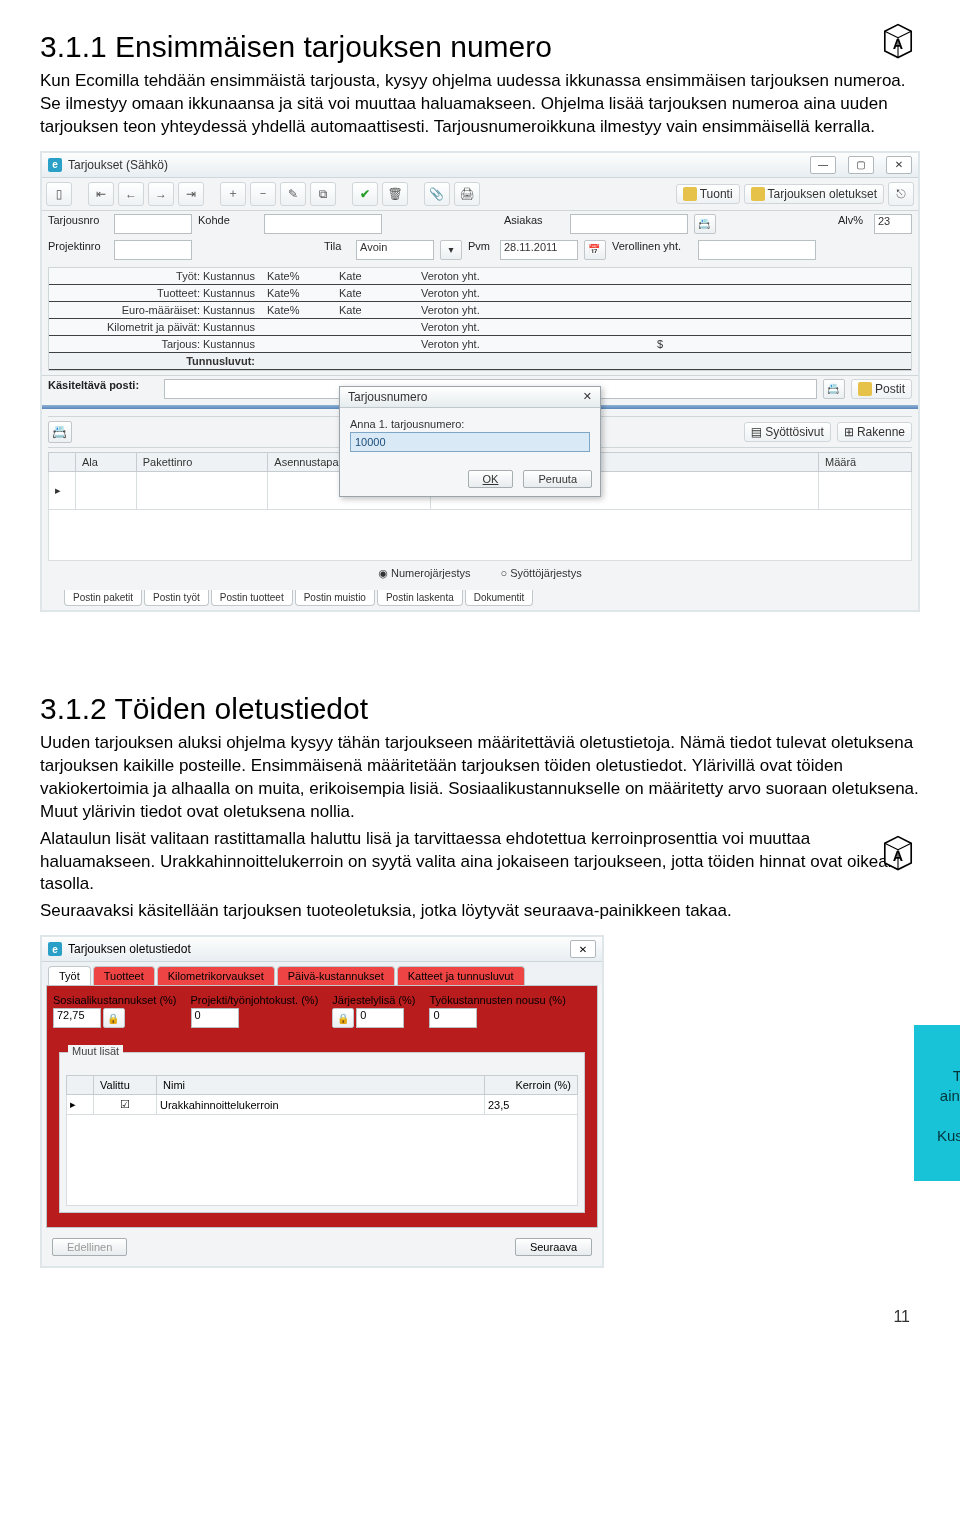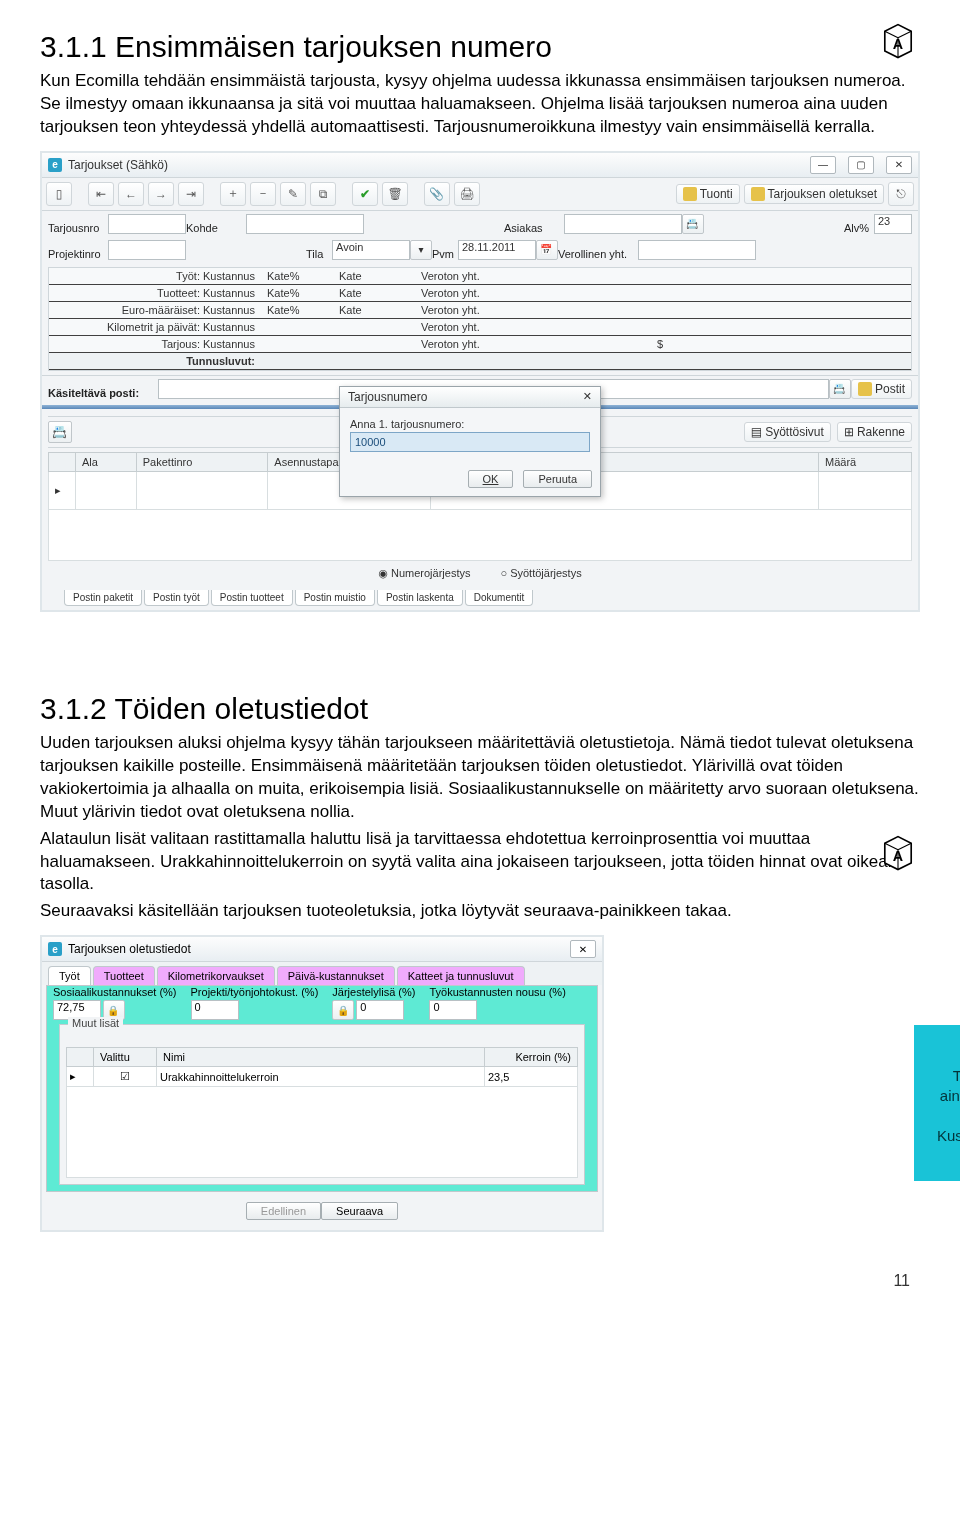--- a/index.html
+++ b/index.html
@@ -19,21 +19,21 @@
 
   .toolbar{display:flex;gap:4px;padding:4px;border-bottom:1px solid #cfd6da;align-items:center}
   .tbtn{width:24px;height:22px;border:1px solid #d0d6da;background:linear-gradient(#fff,#eef2f4);border-radius:3px;display:flex;align-items:center;justify-content:center;font-size:12px;color:#555}
   .tbtn.green{color:#2a9d2a;font-weight:bold}
   .tbtn.trash{color:#555}
   .tsep{width:8px}
   .tlink{display:flex;align-items:center;gap:3px;padding:2px 6px;border:1px solid #d0d6da;background:linear-gradient(#fff,#eef2f4);border-radius:3px}
   .tlink .ico{width:14px;height:14px;background:#e6c24a;border-radius:2px}
   .spacer{flex:1}
 
-  .formrow{display:flex;padding:3px 6px;align-items:flex-end;flex-wrap:wrap}
+  .formrow{display:flex;gap:6px;padding:3px 6px;align-items:flex-start;flex-wrap:wrap}
   .lbl{font-size:11px;color:#222;min-width:60px}
   .inp{background:#fff;border:1px solid #b8c0c4;height:18px;padding:0 3px;font-size:11px}
   .inp.w40{width:40px}.inp.w70{width:70px}.inp.w110{width:110px}.inp.w30{width:30px}
   .smb{width:20px;height:18px;border:1px solid #c0c6ca;background:linear-gradient(#fff,#ecf0f2);border-radius:2px;display:inline-flex;align-items:center;justify-content:center;font-size:10px}
 
   .grid-box{border:1px solid #cfd6da;margin:4px 6px;background:#f7f9fa}
   .grid-r{display:flex;border-bottom:1px solid #404040;font-size:11px}
   .grid-r>div{padding:2px 6px}
   .gl{width:200px;text-align:right;color:#333}
   .gc{width:60px}
@@ -60,21 +60,21 @@
   table.data td{border:1px solid #d8dee0;padding:12px 6px}
 
   .radio-row{display:flex;justify-content:center;gap:30px;padding:6px;font-size:11px}
   .tabs-bot{display:flex;gap:2px;padding:0 22px 4px}
   .tab{background:#fff;border:1px solid #c0c8cc;border-top:none;border-radius:0 0 4px 4px;padding:2px 8px;font-size:10px}
 
   
   .appwin2{border:2px solid #dfe6ea;background:#f2f4f6;margin-top:12px;font-size:12px;position:relative;width:560px}
   .tabs-top{display:flex;gap:2px;padding:4px 6px 0;background:#eef2f4}
   .ttab{background:#fff;border:1px solid #c0c8cc;border-bottom:none;border-radius:4px 4px 0 0;padding:3px 10px;font-size:11px}
-  .ttab.inactive{background:#f0abfc}
+  .ttab.inactive{background:#ef4444}
   .fieldset{border:1px solid #c4ccd0;margin:6px;padding:18px 6px 6px;position:relative;background:#f2f4f6}
   .legend{position:absolute;top:-8px;left:8px;background:#f2f4f6;padding:0 4px;font-size:11px;color:#444}
   .frow{display:flex;gap:14px;font-size:11px;align-items:flex-end;flex-wrap:wrap}
   .fcol{display:flex;flex-direction:column;gap:2px}
 
   .note{position:absolute;right:-330px;top:90px;width:300px;background:#19c3d7;padding:14px 18px;font-size:15px;color:#03343a;text-align:center;line-height:1.35}
   .note .ntitle{font-weight:bold;text-decoration:underline;margin-bottom:6px}
 
   .pagenum{text-align:right;font-size:16px;padding:20px 50px 30px 0;color:#333}
 </style>
@@ -322,21 +322,21 @@
             <span>✕</span>
           </div>
       </div>
       <div class="tabs-top">
         <div class="ttab">Työt</div>
         <div class="ttab inactive">Tuotteet</div>
         <div class="ttab inactive">Kilometrikorvaukset</div>
         <div class="ttab inactive">Päivä-kustannukset</div>
         <div class="ttab inactive">Katteet ja tunnusluvut</div>
       </div>
-      <div style="background:#5eead4;border:1px solid #c0c8cc;margin:0 4px;padding:0 6px">
+      <div style="background:#b91c1c;border:1px solid #c0c8cc;margin:0 4px;padding:8px 6px">
         <div class="frow">
           <div class="fcol">
               <span>Sosiaalikustannukset (%)</span>
               <div style="display:flex;gap:2px">
                 <span class="inp w40">72,75</span>
                 <span class="smb">🔒</span>
               </div>
             </div>
           <div class="fcol">
               <span>Projekti/työnjohtokust. (%)</span>
@@ -348,42 +348,42 @@
                 <span class="smb">🔒</span>
                 <span class="inp w40">0</span>
               </div>
             </div>
           <div class="fcol">
               <span>Työkustannusten nousu (%)</span>
               <span class="inp w40">0</span>
             </div>
         </div>
 
-        <div class="fieldset" style="margin-top:4px">
+        <div class="fieldset" style="margin-top:24px">
           <span class="legend">Muut lisät</span>
           <table class="data">
             <tbody>
                 <tr>
               <th style="width:14px"></th>
               <th style="width:50px">Valittu</th>
               <th>Nimi</th>
               <th style="width:80px;text-align:right">Kerroin (%)</th>
             </tr>
             <tr>
               <td style="padding:3px">▸</td>
               <td style="padding:3px;text-align:center"><span>☑</span></td>
               <td style="padding:3px">Urakkahinnoittelukerroin</td>
               <td style="padding:3px;text-align:left">23,5</td>
             </tr>
           </tbody>
             </table>
           <div style="height:90px;background:#fff;border:1px solid #d8dee0;border-top:none"></div>
         </div>
       </div>
-      <div style="display:flex;justify-content:center;padding:10px">
+      <div style="display:flex;justify-content:space-between;padding:10px">
         <div class="mbtn" style="color:#999">Edellinen</div>
         <div class="mbtn">Seuraava</div>
       </div>
     </div>
 
     <div class="note">
       <div class="ntitle">Huomioitavaa:</div>
       <div>Töihin lisättävien kertoimien käyttöä on ainakin alussa käytettävä harkiten, jos niitä ei ole aiemmin käytetty. Kustannusvaikutuksen voi helposti tarkistaa laskemalla vanha tarjous uudestaan.</div>
     </div>
   </div>

